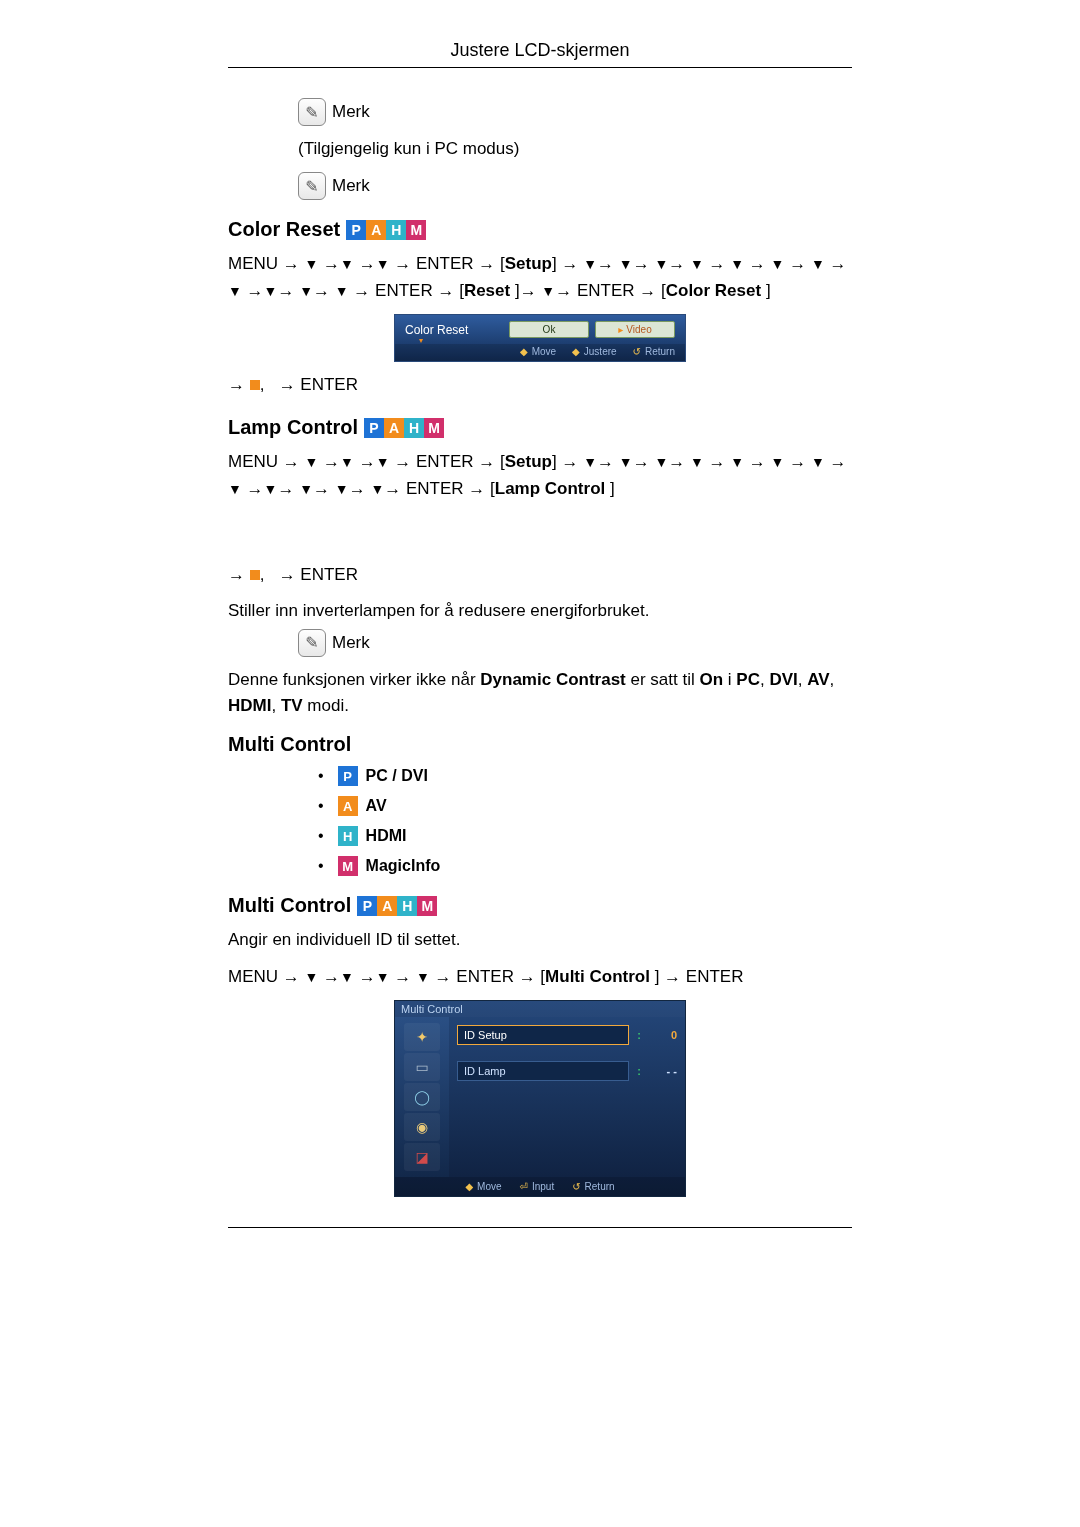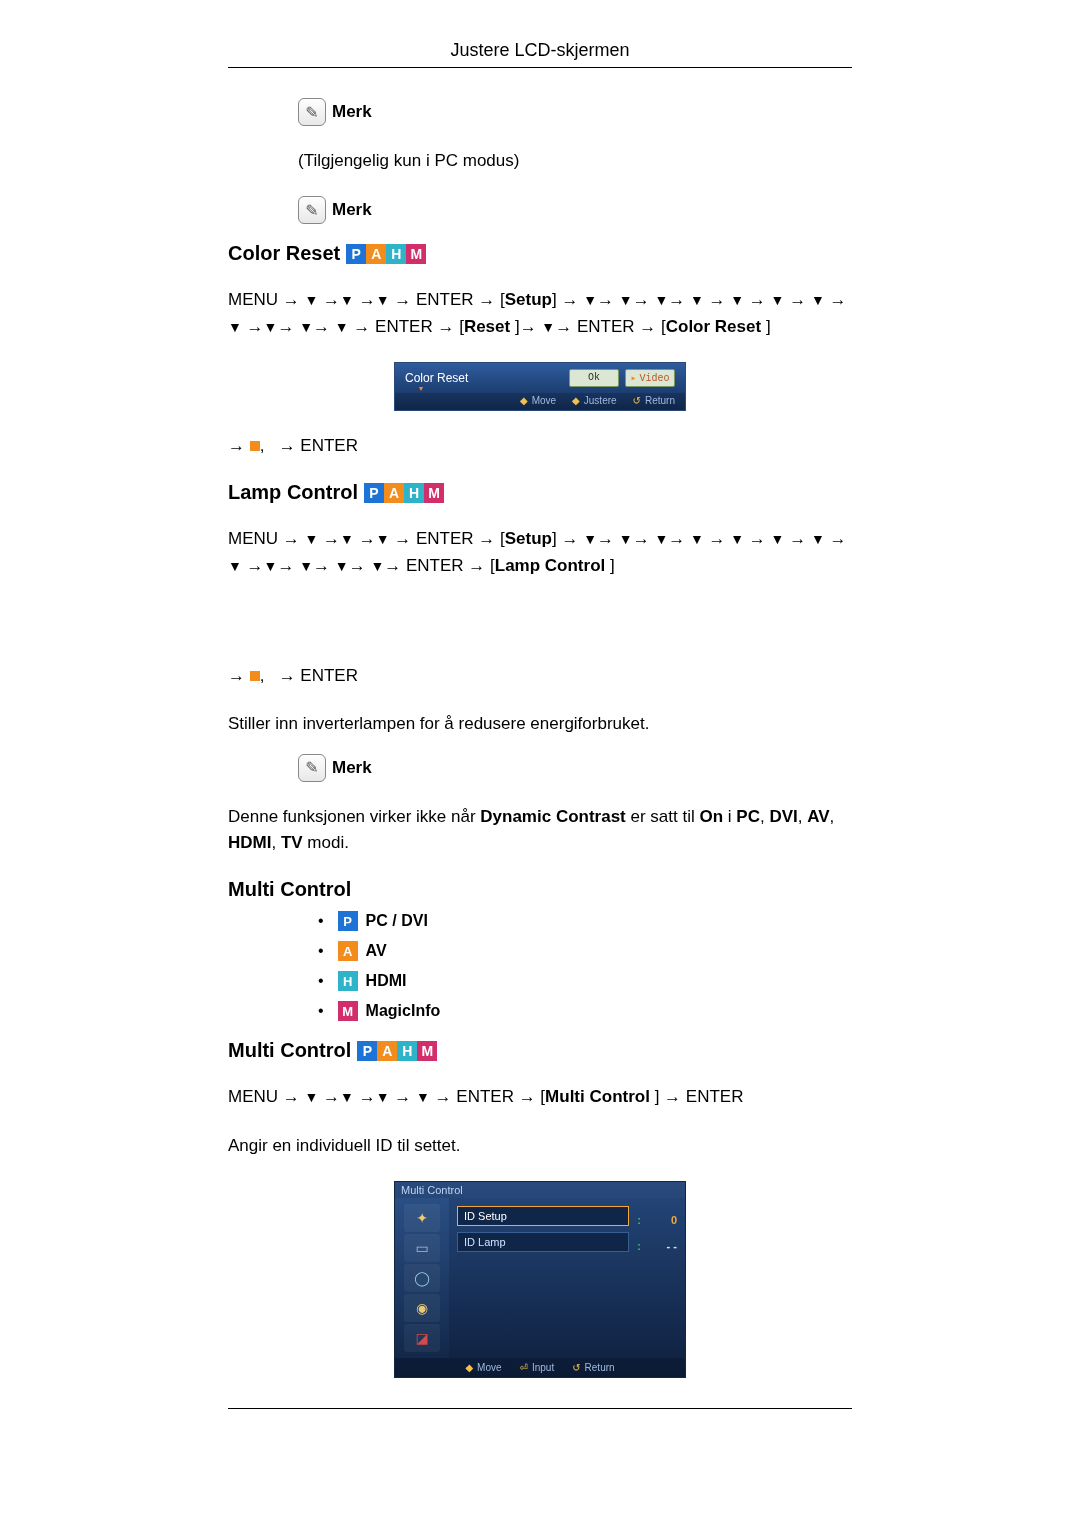--- a/index.html
+++ b/index.html
@@ -47,21 +47,21 @@
     justify-content: center;
     width: 26px;
     height: 26px;
     border: 1px solid #888;
     border-radius: 6px;
     background: linear-gradient(#fefefe,#e8e8e8);
     font-size: 16px;
     color: #555;
   }
   .merk {
-    font-weight: bold;
+    font-weight: normal;
   }
   .section-title {
     font-weight: bold;
     font-size: 20px;
     margin: 18px 0 10px 0;
     display: flex;
     align-items: center;
     gap: 6px;
   }
   .pahm {
@@ -76,21 +76,21 @@
     height: 20px;
     color: #fff;
     font-weight: bold;
     font-size: 14px;
     font-family: Arial;
   }
   .p { background:#1e73d6; }
   .a { background:#f28c1c; }
   .h { background:#2fb3c9; }
   .m { background:#d12f6b; }
-  .body-text { margin: 22px 0; line-height: 1.55; }
+  .body-text { margin: 10px 0; line-height: 1.55; }
   .down { font-size: 14px; }
   .orange-box {
     display:inline-block; width:10px; height:10px; background:#f28c1c;
   }
   .osd-colorreset {
     width: 290px;
     margin: 6px auto 6px auto;
     border: 1px solid #2a4a7a;
     background: linear-gradient(#2f5c9e,#122c55);
     color: #cfe2ff;
@@ -101,26 +101,25 @@
     display:flex; align-items:center; justify-content:space-between;
     padding: 6px 10px;
   }
   .osd-title { color:#fff; font-size:12px; position:relative; }
   .tiny-down { color:#f28c1c; font-size:8px; position:absolute; left:14px; top:13px; }
   .osd-btn {
     display:inline-block;
     background:#dce6d5;
     color:#243a17;
     font-size:10px;
-    padding:2px 4px;
+    padding:2px 19px;
     border:1px solid #7a9a60;
     border-radius:2px;
     min-width:40px;
     text-align:center;
-    font-family:Liberation Mono, monospace;
   }
   .osd-btn.cancel { color:#b6571f; }
   .osd-btn.cancel::before { content:"▸"; color:#f28c1c; margin-right:3px; }
   .osd-hints {
     display:flex; justify-content:flex-end; gap:16px;
     padding:2px 10px 4px 10px;
     background:rgba(0,0,0,0.15);
     color:#9fb8dd; font-size:10px;
   }
   .osd-hints span::before { margin-right:4px; }
@@ -185,21 +184,21 @@
     background:linear-gradient(#2a4f84,#12284a);
   }
   .osd-sidecell {
     width:36px;height:28px;display:flex;align-items:center;justify-content:center;
     background:rgba(255,255,255,0.05);border-radius:3px;font-size:14px;
   }
   .osd-main {
     flex:1; padding:8px 8px;
   }
   .osd-field-row {
-    display:flex;align-items:flex-end;gap:8px;margin-bottom:6px;
+    display:flex;align-items:center;gap:8px;margin-bottom:16px;
   }
   .osd-field {
     flex:1;background:#0f2648;border:1px solid #385d90;padding:3px 6px;color:#cfe2ff;font-size:11px;
   }
   .osd-field.selected { border:1px solid #f2a93c; color:#fff; }
   .osd-colon { color:#39c26d; font-weight:bold; }
   .osd-val { width:28px;text-align:right;color:#f2a93c;font-weight:bold; }
   .osd-multi-hints {
     display:flex;justify-content:center;gap:18px;
     padding:4px 0;color:#9fb8dd;font-size:10px;
@@ -320,24 +319,24 @@
 
     <div class="section-title">
       <span>Multi Control</span>
       <span class="pahm">
         <span class="p">P</span>
         <span class="a">A</span>
         <span class="h">H</span>
         <span class="m">M</span>
       </span>
     </div>
+    <div class="indent body-text">Angir en individuell ID til settet.</div>
     <div class="indent body-text">
       MENU → <span class="down">▼</span> →<span class="down">▼</span> →<span class="down">▼</span> → <span class="down">▼</span> → ENTER → [<b>Multi Control</b> ] → ENTER
     </div>
-    <div class="indent body-text">Angir en individuell ID til settet.</div>
 
     <div class="osd-multi">
       <div class="osd-multi-head">Multi Control</div>
       <div class="osd-multi-body">
         <div class="osd-sidebar">
           <div class="osd-sidecell" style="color:#f2c96b">✦</div>
           <div class="osd-sidecell" style="color:#aabbcc">▭</div>
           <div class="osd-sidecell" style="color:#8fd0e8">◯</div>
           <div class="osd-sidecell" style="color:#e8c97a">◉</div>
           <div class="osd-sidecell" style="color:#d14b4b">◪</div>

